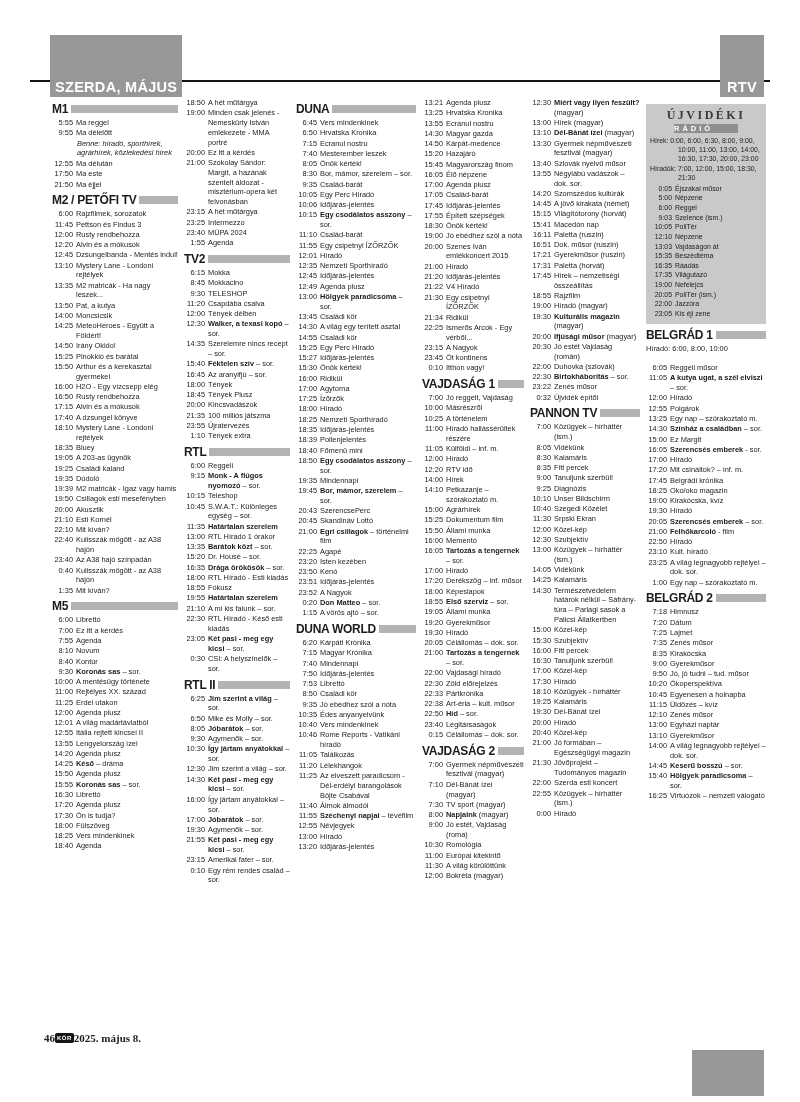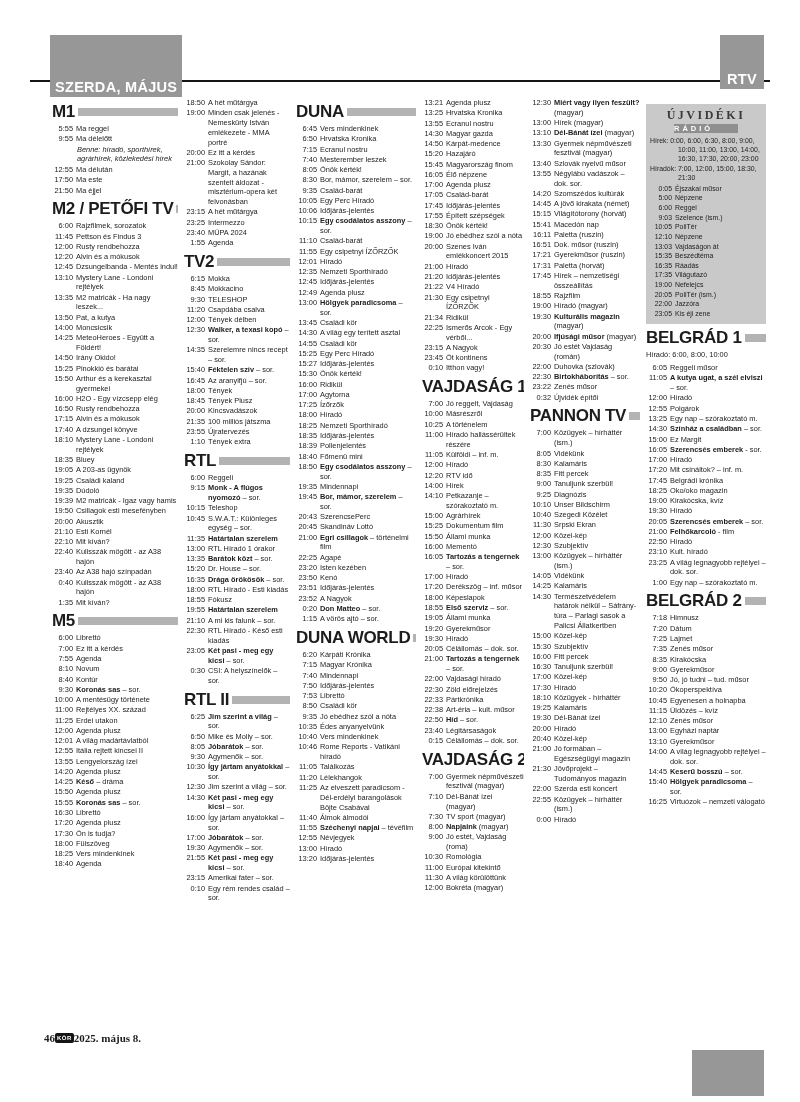--- a/index.html
+++ b/index.html
@@ -2,37 +2,37 @@
 <html><head>
 <meta charset="utf-8">
 <style>
   html,body{margin:0;padding:0;background:#e9e9e9;}
   .page{position:relative;width:800px;height:1102px;margin:0 auto;background:#ffffff;
         overflow:hidden;font-family:"Liberation Sans",sans-serif;color:#1c1c1c;}
   
   .rule{position:absolute;left:30px;right:30px;top:80px;height:2px;background:#141414;}
   .corner{position:absolute;background:#979797;}
   .corner-tl{left:50px;top:35px;width:132px;height:62px;display:flex;align-items:flex-end;padding:0 5px 2px;box-sizing:border-box;}
-  .corner-tr{right:36px;top:35px;width:44px;height:54px;display:flex;align-items:flex-end;justify-content:center;padding-bottom:2px;box-sizing:border-box;}
+  .corner-tr{right:36px;top:35px;width:44px;height:62px;display:flex;align-items:flex-end;justify-content:center;padding-bottom:2px;box-sizing:border-box;}
   .corner-br{right:36px;bottom:6px;width:72px;height:46px;}
   .hdr-title{font-family:Liberation Sans, sans-serif;font-weight:bold;color:#fff;font-size:14.5px;
              letter-spacing:.3px;white-space:nowrap;}
   
   .cols{position:absolute;left:52px;top:98px;right:34px;height:940px;display:flex;gap:6px;}
   .col{flex:0 0 auto;overflow:hidden;}
   .c0{width:126px}.c1{width:106px}.c2{width:120px}.c3{width:102px}.c4{width:110px}.c5{width:120px}
   .ch-header{display:flex;align-items:center;gap:3px;margin:4px 0 2px;font-weight:bold;
-             font-size:17px;letter-spacing:-.3px;white-space:nowrap;}
+             font-size:12px;letter-spacing:-.3px;white-space:nowrap;}
   .ch-header .bar{flex:1 1 auto;height:8px;background:#b3b3b3;min-width:0;}
   .it{display:flex;gap:3px;font-size:7.4px;line-height:1.32;margin-bottom:.5px;}
   .it .t{flex:0 0 21px;text-align:right;}
   .it .n{flex:1 1 auto;}
   .it b{font-weight:bold;}
   .note{font-style:italic;font-size:7.4px;line-height:1.32;margin:0 0 1px 25px;}
-  .listnote{font-size:7.4px;line-height:1.32;margin-bottom:3px;}
+  .listnote{font-size:7.4px;line-height:1.32;margin-bottom:9px;}
   
   .radio{background:#c9c9c9;padding:4px 4px 6px;margin:6px 0 4px;}
   .radio-title{text-align:center;font-family:"Liberation Serif",serif;font-weight:bold;
                font-size:12px;letter-spacing:2.5px;color:#3a3a3a;}
   .radio-sub{width:64px;margin:1px auto 4px;background:#8f8f8f;color:#fff;
              font-size:7.5px;letter-spacing:3px;font-weight:bold;}
   .radio .rn{font-size:6.9px;line-height:1.3;padding-left:28px;text-indent:-28px;margin-bottom:1px;}
   .radio .it{font-size:6.9px;}
   .radio .it .t{flex-basis:22px;}
   

